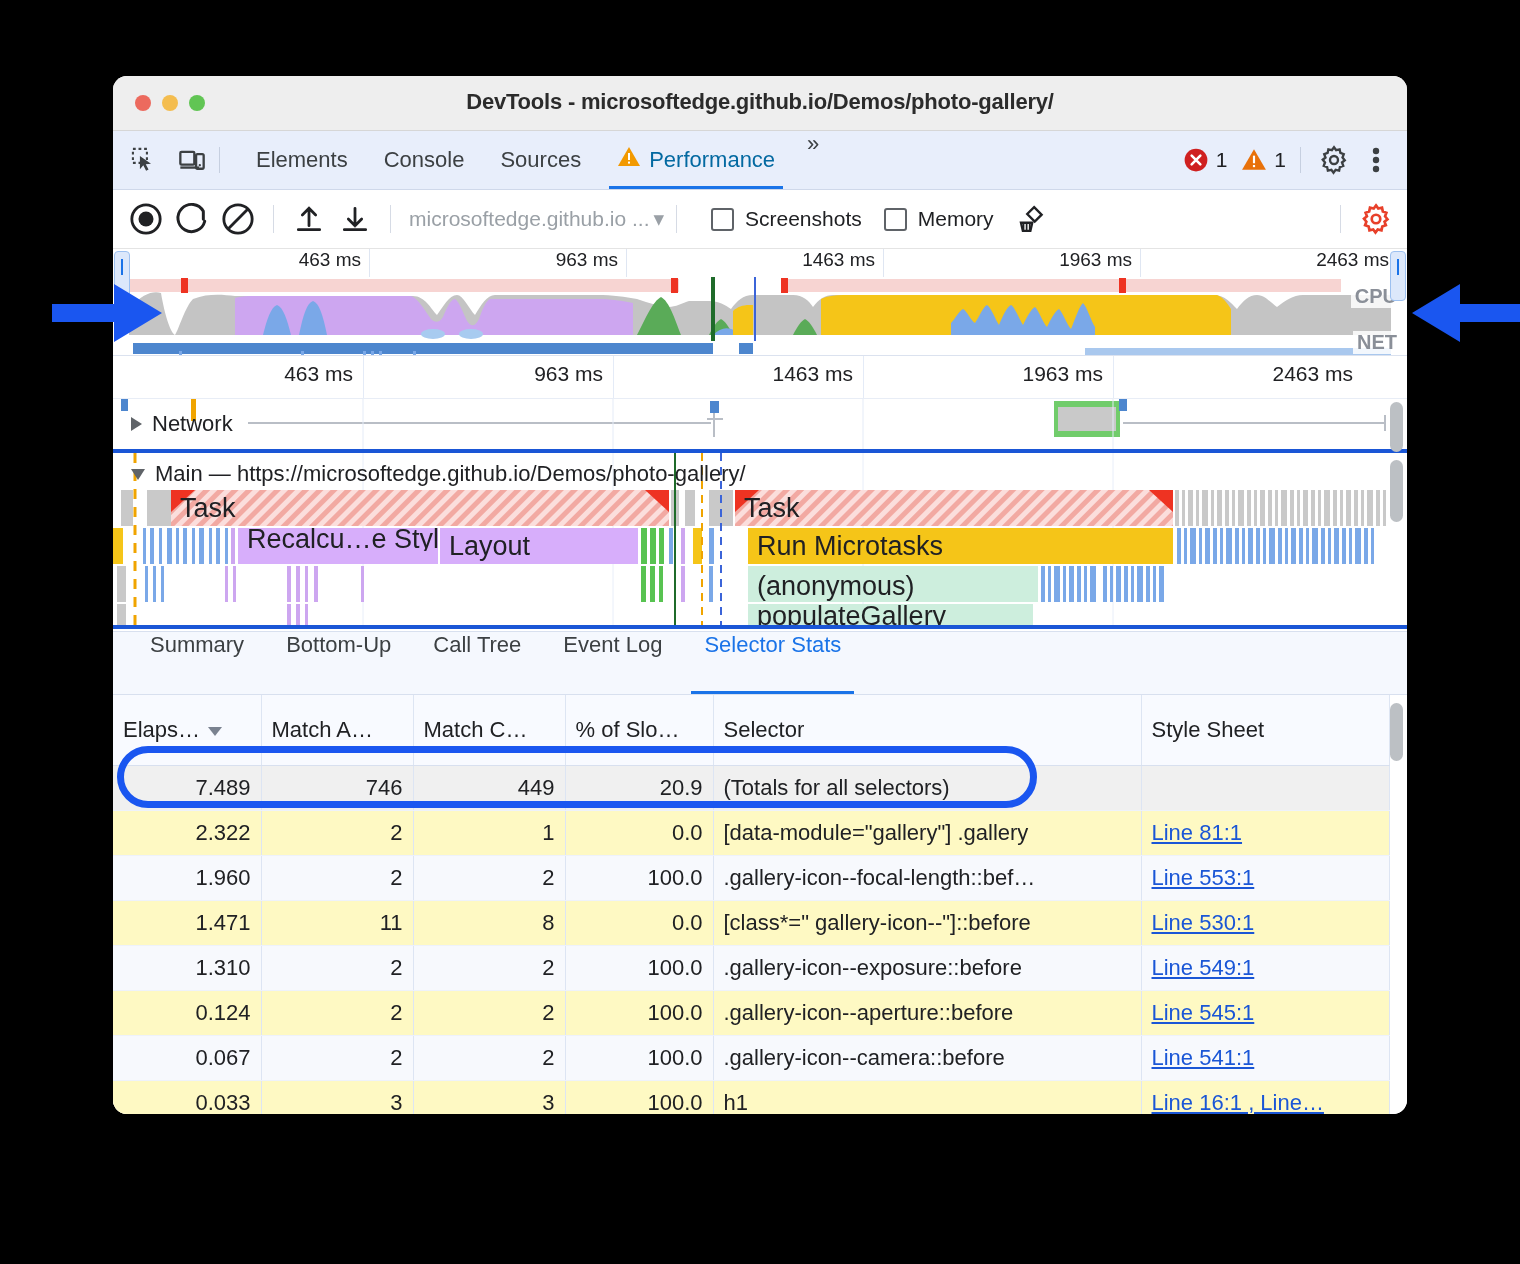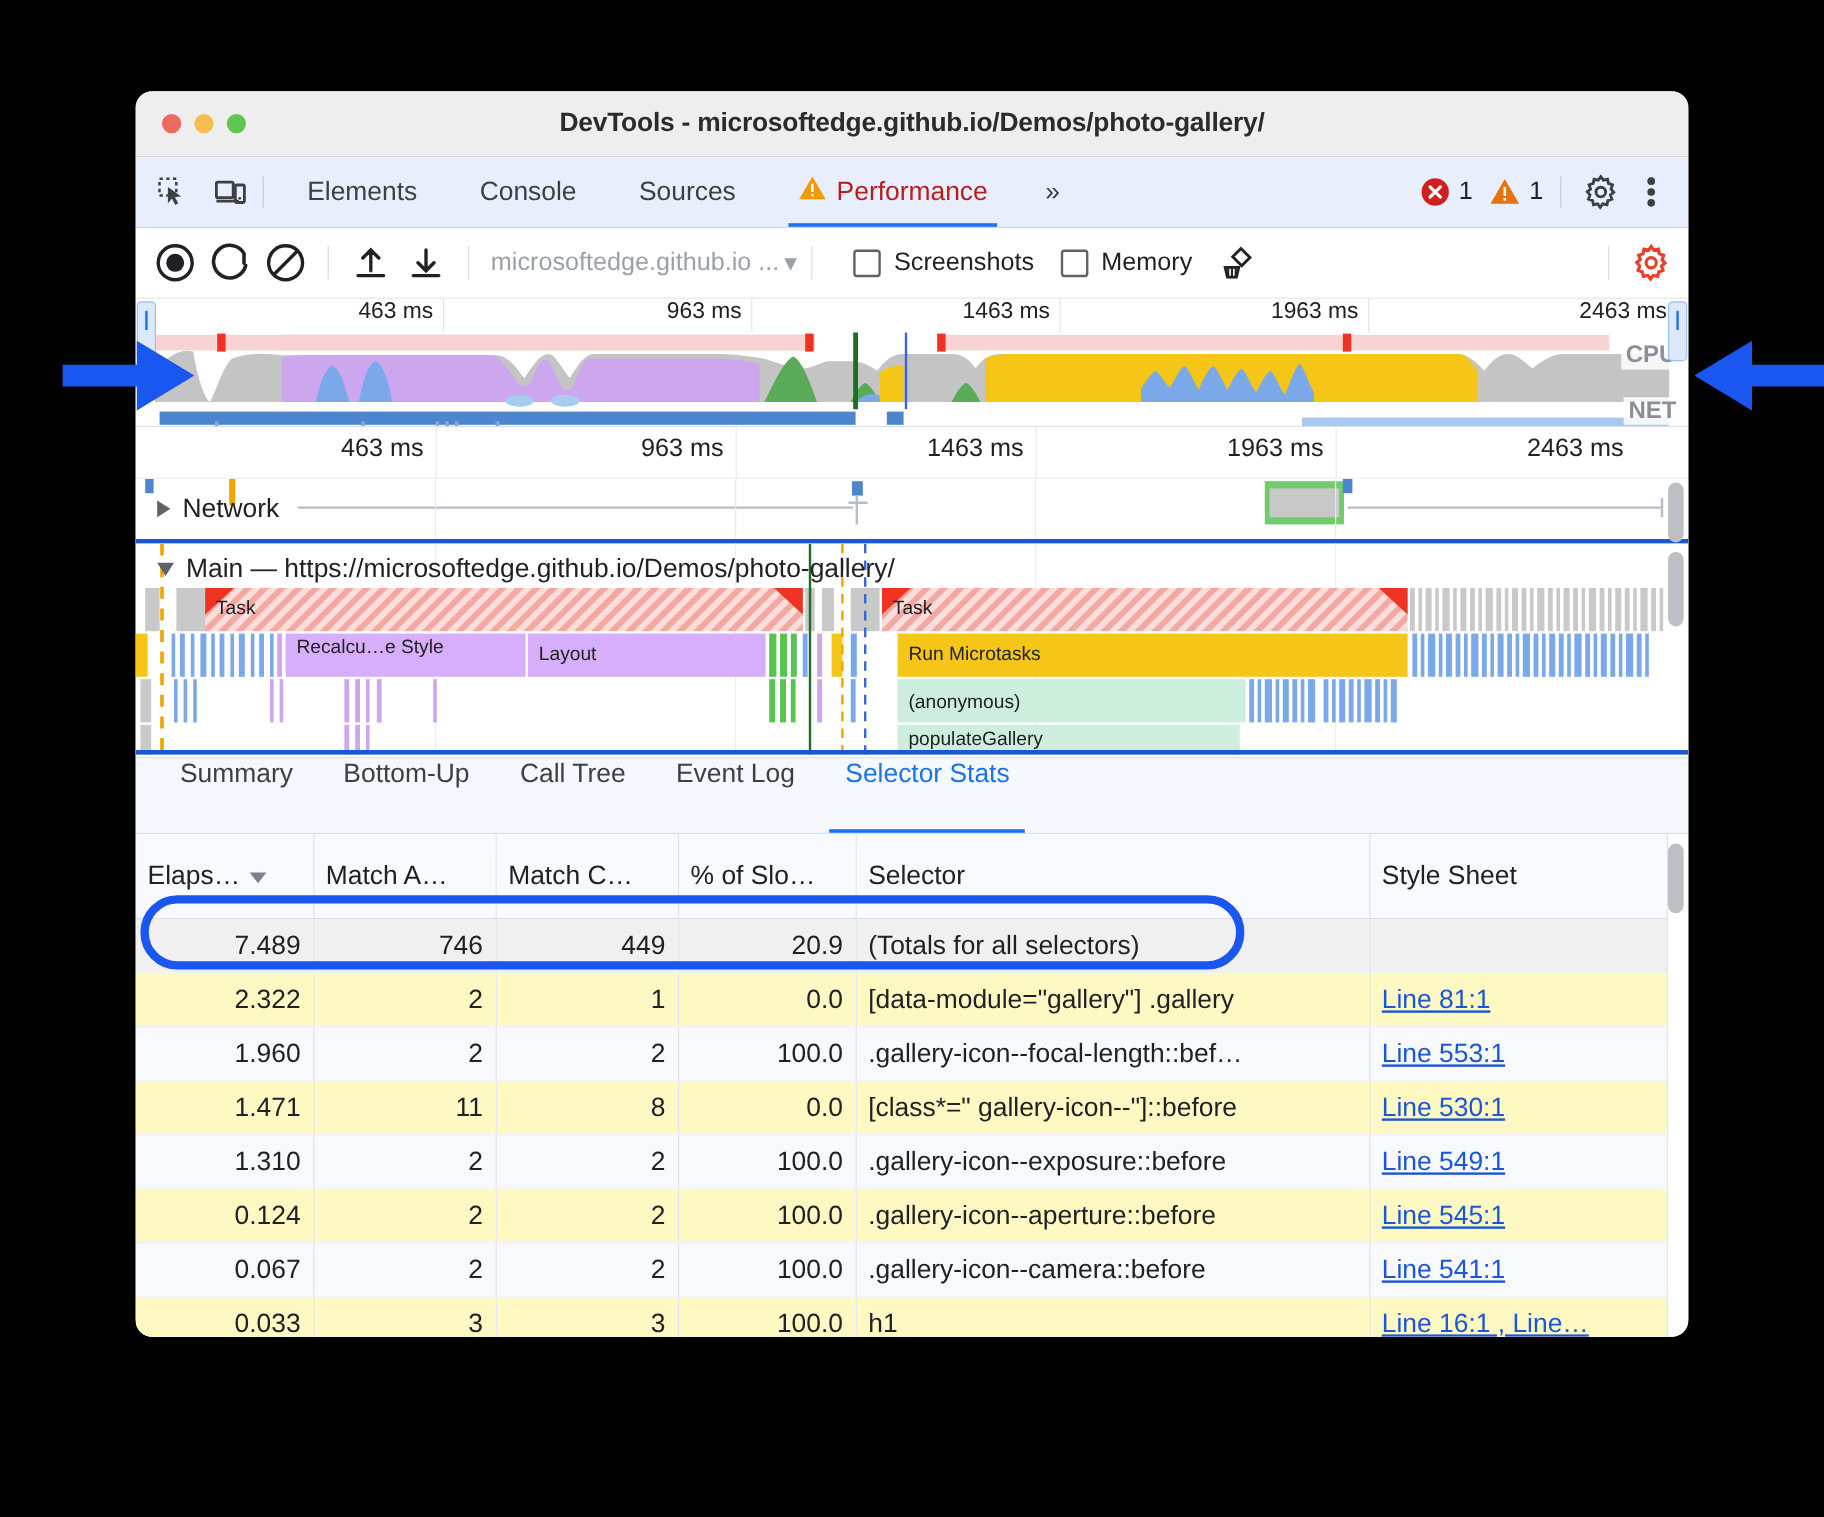--- a/index.html
+++ b/index.html
@@ -70,33 +70,33 @@
   }
   .tb-icon {
     width: 34px; height: 34px;
     margin-left: 14px;
     display: flex; align-items: center; justify-content: center;
     color: #3c4043;
   }
   .tb-sep {
     width: 1px; height: 26px; background: #c6cfe0; margin: 0 10px;
   }
-  .tabs { display: flex; align-items: center; height: 100%; margin-left: 8px; gap: 16px; }
+  .tabs { display: flex; height: 100%; margin-left: 8px; }
   .tab {
     position: relative;
     padding: 0 18px;
     height: 100%;
     display: flex;
     align-items: center;
     gap: 8px;
     font-size: 22px;
     color: #3c4043;
     white-space: nowrap;
   }
-  .tab.active { color: #b91c1c; }
+  .tab.active { color: #0369a1; }
   .tab.active::after {
     content: "";
     position: absolute;
     left: 10px; right: 10px; bottom: 0;
     height: 3px;
     background: #1a73e8;
   }
   .tab .warn-tri { display: inline-block; }
   .chevrons { font-size: 22px; color: #3c4043; padding: 0 14px; letter-spacing: -2px; }
   .tabbar-right {
@@ -204,21 +204,21 @@
 
   .main-sep { height: 4px; background: #1a56d6; }
   .track-main { position: relative; background: #fff; height: 176px; overflow: hidden; }
   .main-title {
     position: absolute; left: 18px; top: 8px;
     font-size: 22px; color: #202124; display: flex; align-items: center; gap: 10px;
     white-space: nowrap; z-index: 5;
   }
   .flamebar {
     position: absolute;
-    font-size: 16px;
+    font-size: 27px;
     color: #202124;
     display: flex; align-items: center;
     padding-left: 9px;
     box-sizing: border-box;
     overflow: hidden;
     white-space: nowrap;
   }
   .bottom-blue { position: absolute; left: 0; right: 0; bottom: 0; height: 4px; background: #1a56d6; }
 
   .vscroll {

